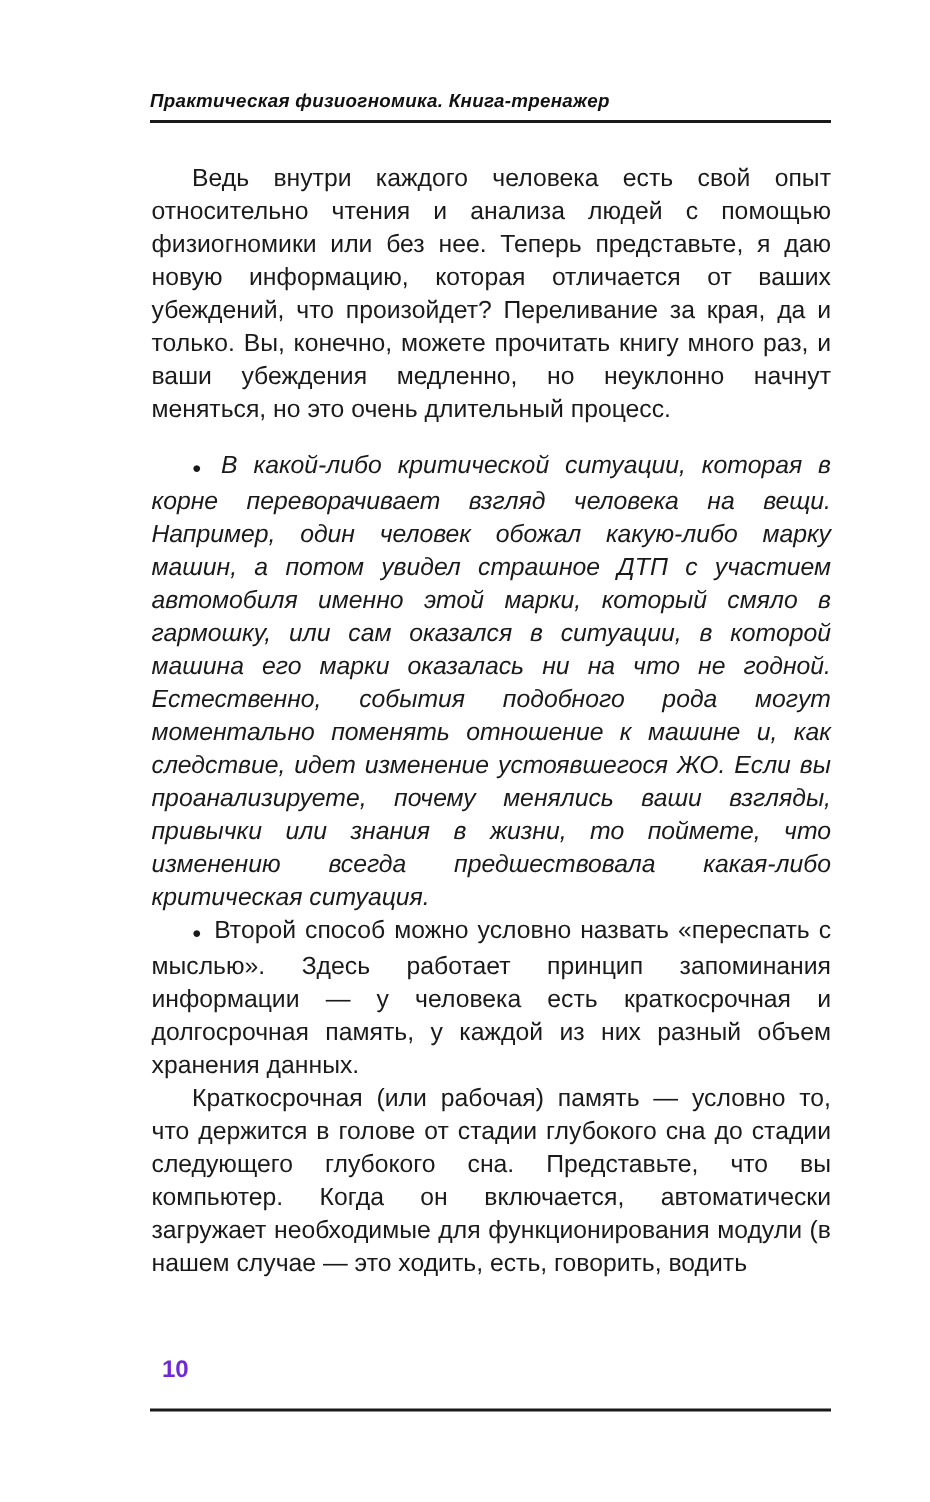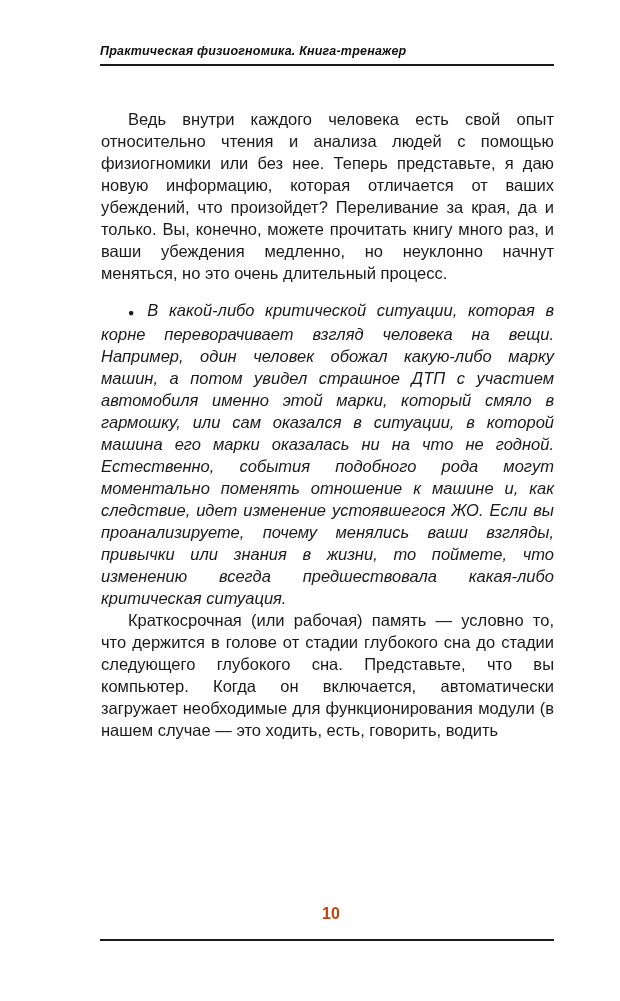--- a/index.html
+++ b/index.html
@@ -12,21 +12,21 @@
     width: 620px;
     height: 1001px;
     margin: 0 auto;
     background: #ffffff;
     color: #1a1a1a;
     font-family: "Liberation Sans", sans-serif;
     overflow: hidden;
   }
   .running-header {
     position: absolute;
-    top: 44px;
+    top: 60px;
     left: 100px;
     right: 66px;
   }
   .running-head {
     font-size: 12.5px;
     font-weight: bold;
     font-style: italic;
     letter-spacing: 0.2px;
     color: #111111;
   }
@@ -64,22 +64,21 @@
   .page-footer {
     position: absolute;
     top: 905px;
     left: 100px;
     right: 66px;
   }
   .page-number {
     font-size: 16px;
     font-weight: bold;
     margin-left: 8px;
-    color: #c2410c;
-    text-align: center;
+    color: #6d28d9;
   }
   .footer-rule {
     margin-top: 16px;
   }
 </style>
 </head>
 <body>
 
 <div class="page">
 
@@ -88,20 +87,21 @@
     <div class="rule header-rule"></div>
   </header>
 
   <main class="body-text">
 
     <p class="para">Ведь внутри каждого человека есть свой опыт относительно чтения и анализа людей с помощью физиогномики или без нее. Теперь представьте, я даю новую информацию, которая отличается от ваших убеждений, что произойдет? Переливание за края, да и только. Вы, конечно, можете прочитать книгу много раз, и ваши убеждения медленно, но неуклонно начнут меняться, но это очень длительный процесс.</p>
 
 
     <p class="para spaced"><span class="bullet">●</span><span>В какой-либо критической ситуации, которая в корне переворачивает взгляд человека на вещи. Например, один человек обожал какую-либо марку машин, а потом увидел страшное ДТП с участием автомобиля именно этой марки, который смяло в гармошку, или сам оказался в ситуации, в которой машина его марки оказалась ни на что не годной. Естественно, события подобного рода могут моментально поменять отношение к машине и, как следствие, идет изменение устоявшегося ЖО. Если вы проанализируете, почему менялись ваши взгляды, привычки или знания в жизни, то поймете, что изменению всегда предшествовала какая-либо критическая ситуация.</span></p>
 
+    <p class="para"><span class="bullet">●</span><span>Второй способ можно условно назвать «переспать с мыслью». Здесь работает принцип запоминания информации — у человека есть краткосрочная и долгосрочная память, у каждой из них разный объем хранения данных.</span></p>
 
     <p class="para">Краткосрочная (или рабочая) память — условно то, что держится в голове от стадии глубокого сна до стадии следующего глубокого сна. Представьте, что вы компьютер. Когда он включается, автоматически загружает необходимые для функционирования модули (в нашем случае — это ходить, есть, говорить, водить</p>
 
   </main>
 
   <footer class="page-footer">
     <div class="page-number">10</div>
     <div class="rule footer-rule"></div>
   </footer>
 

